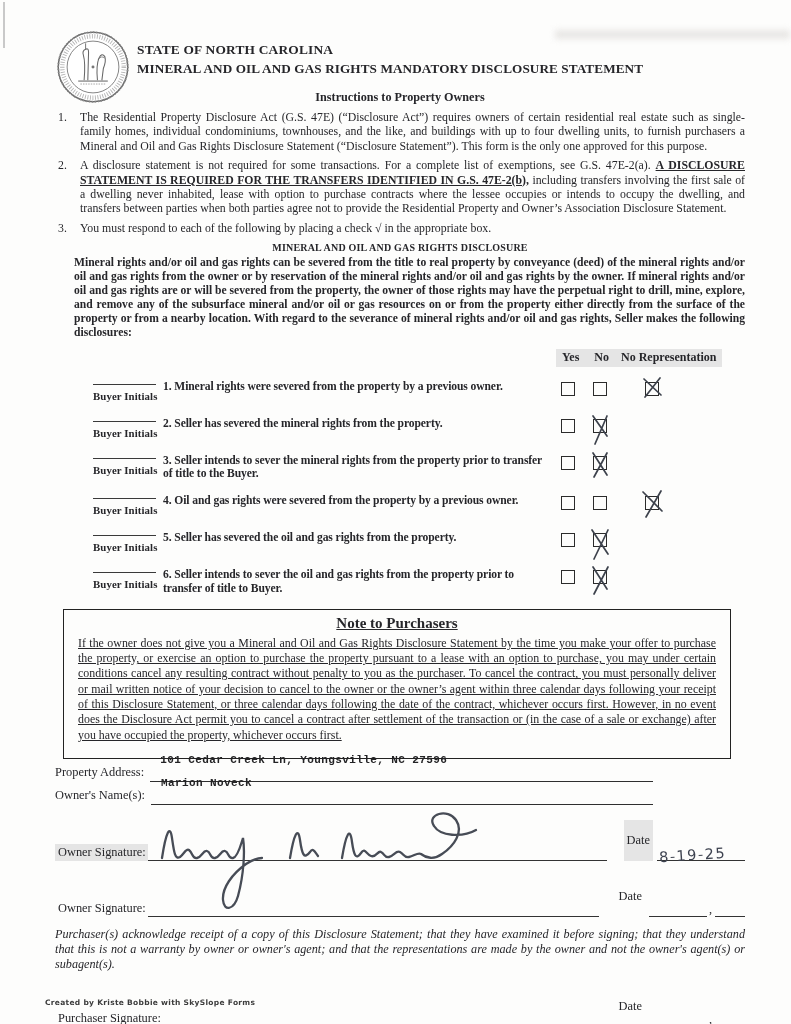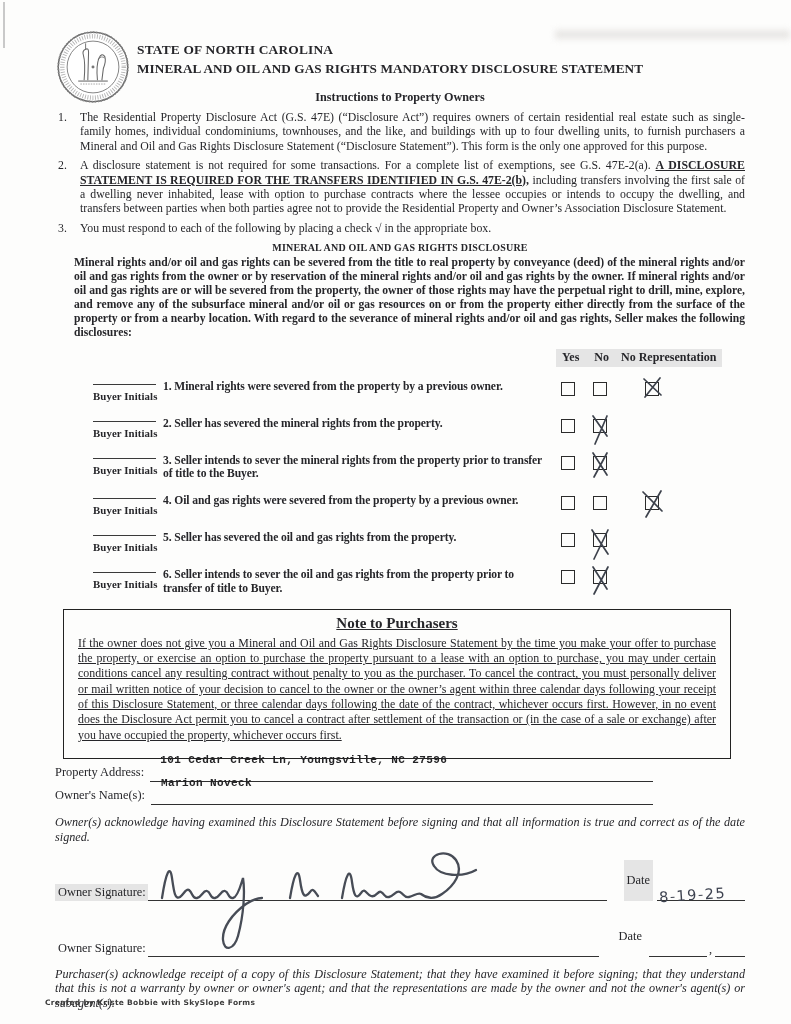--- a/index.html
+++ b/index.html
@@ -247,21 +247,20 @@
         </span>
     </div>
 
     <div class="field-row">
       <span class="flabel">Owner's Name(s):</span>
       <span class="fline">
           <span class="fvalue">Marion Noveck</span>
         </span>
     </div>
 
-    <div class="ack">Owner(s) acknowledge having examined this Disclosure Statement before signing and that all information is true and correct as of the date signed.</div>
 
     <div class="sig-row">
       <span class="sig-label hl">Owner Signature:</span>
       <span class="sig-line">
         <svg class="sig-svg" viewBox="0 0 335 96">
           <g fill="none" stroke="#474c56" stroke-width="2.3" stroke-linecap="round">
             <path d="M12,50 C16,24 20,16 22,30 C24,44 25,52 30,49 C34,46 36,40 39,42 C43,45 42,51 47,50 C52,49 53,42 57,43 C61,44 60,51 65,50 C70,49 71,42 75,43 C79,44 78,51 83,50 C88,49 91,36 93,30 C95,42 94,66 88,88 C84,102 74,104 73,92 C72,80 82,66 96,56 C102,52 108,50 112,50"></path>
             <path d="M140,50 C144,26 148,18 150,32 C152,46 154,52 160,44 C163,39 165,44 168,48"></path>
             <path d="M192,50 C196,26 200,18 202,34 C204,48 206,52 211,45 C215,39 216,46 221,48 C226,50 228,42 231,44 C235,46 234,50 239,49 C244,48 246,42 250,44 C254,46 254,50 259,49 C264,48 268,44 271,46 C276,50 284,52 292,46 C304,38 314,24 306,12 C298,0 276,6 284,18 C290,28 312,30 326,22"></path>
           </g>

